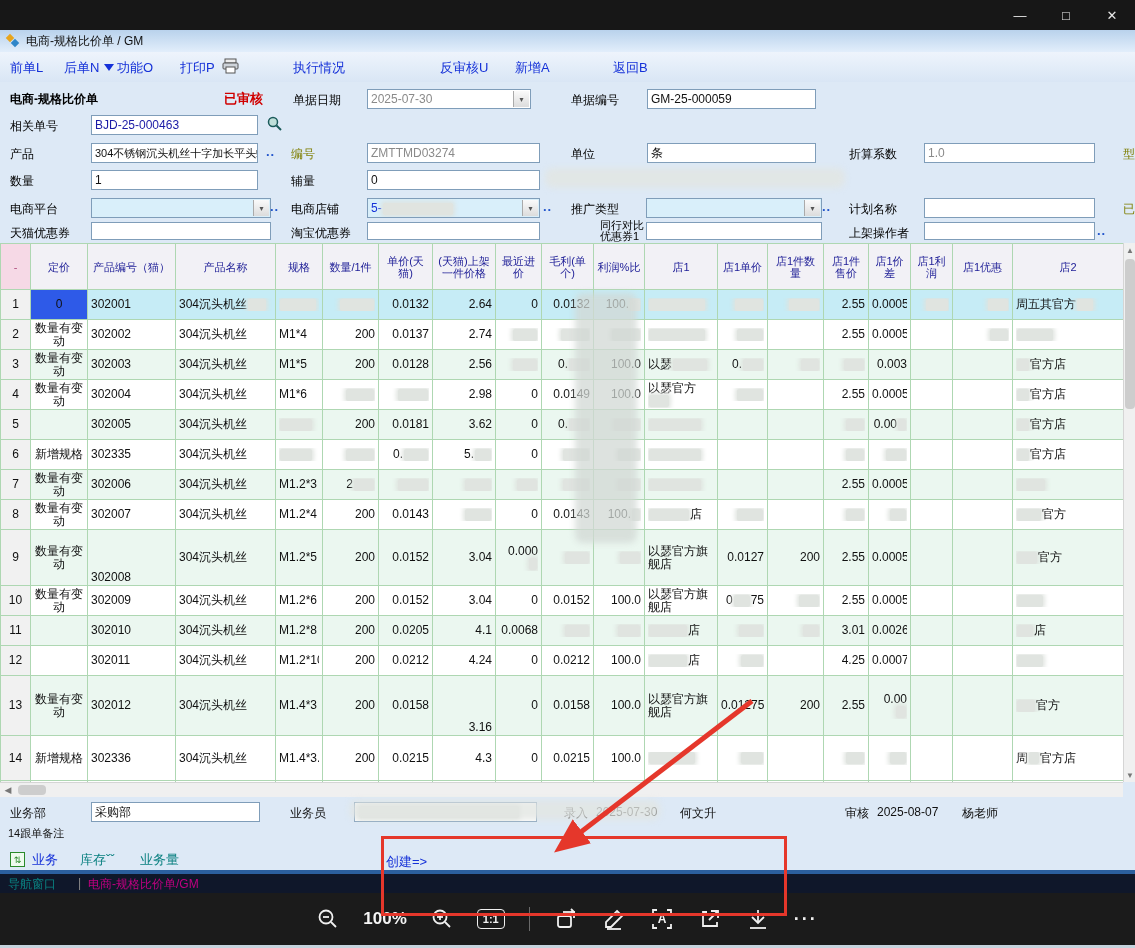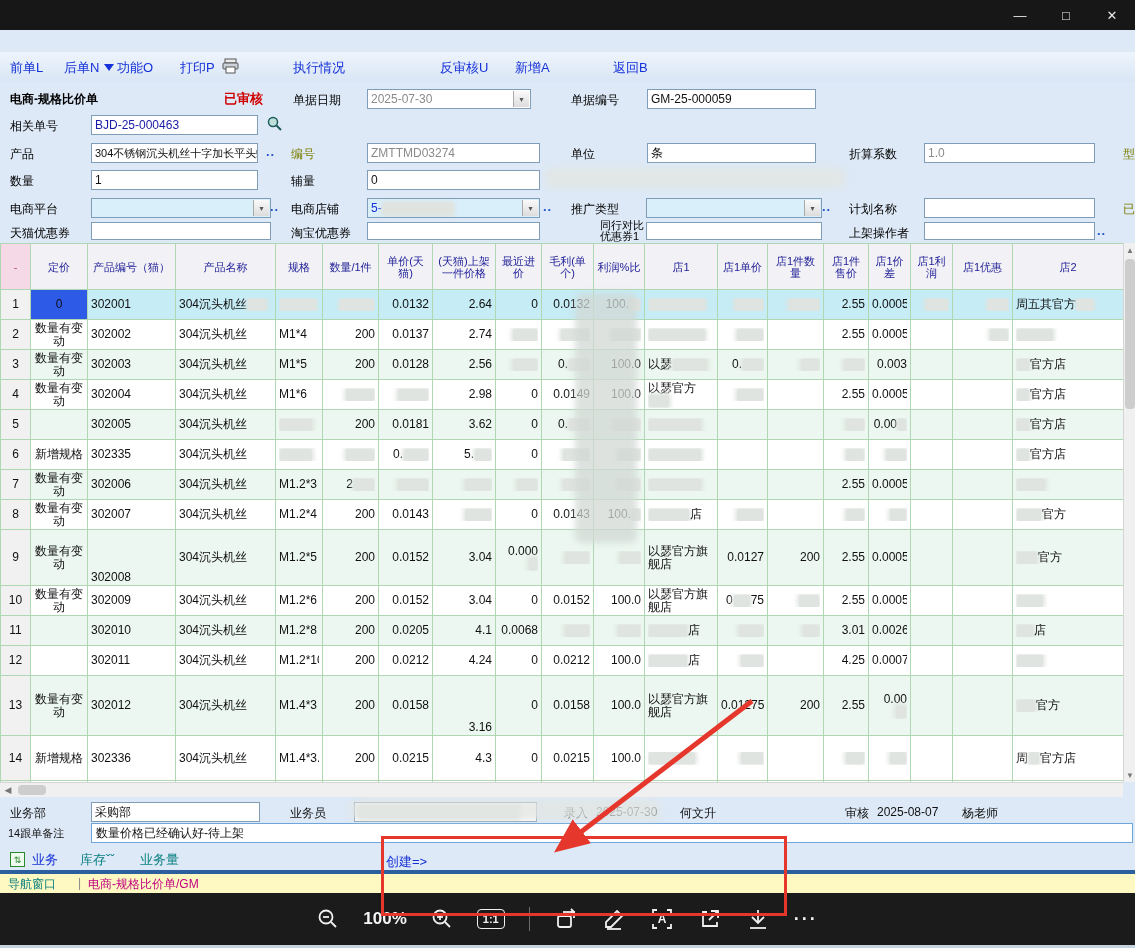--- a/index.html
+++ b/index.html
@@ -65,21 +65,21 @@
   .ftext{position:absolute;font-size:12px;color:#111;white-space:nowrap;}
   .remarkinp{position:absolute;left:91px;top:26px;width:1032px;height:18px;background:#fff;border:1px solid #6ea6dc;font-size:12px;color:#111;padding:0 4px;display:flex;align-items:center;}
   .tabrow-ic{position:absolute;left:10px;top:55px;width:13px;height:13px;border:1px solid #2a8a2a;color:#2a8a2a;font-size:9px;display:flex;align-items:center;justify-content:center;background:#eefbee;}
   .btab{position:absolute;top:54px;font-size:13px;cursor:pointer;}
   .btab.blue{color:#1531d8;}
   .btab.teal{color:#0a8080;}
   .createlbl{position:absolute;left:386px;top:56px;font-size:13px;color:#1531d8;}
   .hintbox{position:absolute;left:433px;top:52px;width:300px;height:23px;background:#fff;border:1px solid #9a9a9a;box-shadow:2px 2px 3px rgba(0,0,0,.25);font-size:13px;color:#9a9a9a;display:flex;align-items:center;padding-left:8px;box-sizing:border-box;overflow:hidden;white-space:nowrap;}
   .botrule{position:absolute;left:0;top:870px;width:1135px;height:4px;background:#2b5f9e;}
   
-  .statusstrip{position:absolute;left:0;top:874px;width:1135px;height:19px;background:#fef9c3;font-size:12px;overflow:hidden;}
+  .statusstrip{position:absolute;left:0;top:874px;width:1135px;height:19px;background:#0f172a;font-size:12px;overflow:hidden;}
   .stab1{position:absolute;left:8px;top:2px;color:#0a8080;}
   .stab2{position:absolute;left:88px;top:2px;color:#c00080;}
   .sdiv{position:absolute;left:78px;top:2px;color:#888;}
   
   .viewerbar{position:absolute;left:0;top:893px;width:1135px;height:52px;background:#1b1b1b;display:flex;align-items:center;justify-content:center;gap:24px;}
   .vicon{display:flex;align-items:center;justify-content:center;color:#f0f0f0;cursor:pointer;}
   .zoomtext{color:#f5f5f5;font-size:17px;font-weight:bold;}
   .vdiv{width:1px;height:24px;background:rgba(255,255,255,.35);}
   .bottomstrip{position:absolute;left:0;top:945px;width:1135px;height:3px;background:#c6d3dd;}
   
@@ -91,20 +91,27 @@
 <body>
 
 <div id="app">
 
   <div class="titlebar">
     <div class="winbtn">—</div>
     <div class="winbtn">□</div>
     <div class="winbtn">✕</div>
   </div>
 
+  <div class="winhead">
+    <span class="appicon">
+        <i class="d1"></i>
+        <i class="d2"></i>
+      </span>
+    <span>电商-规格比价单 / GM</span>
+  </div>
 
   <div class="menubar">
     <span class="mi" style="left:10px">前单L</span>
     <span class="mi" style="left:64px">后单N</span>
     <span class="mi" style="left:104px"><i class="tri-down"></i><span>功能O</span></span>
     <span class="mi" style="left:180px">打印P</span>
     <span class="mi" style="left:222px;top:6px">
       <svg width="17" height="16" viewBox="0 0 17 16">
           <rect x="3" y="1" width="11" height="4" fill="#eee" stroke="#555"></rect>
           <rect x="1" y="5" width="15" height="6" rx="1" fill="#cfd4da" stroke="#555"></rect>
@@ -1209,21 +1216,20 @@
         <span class="bp" style="width: 160px;"></span>
       </div>
     <span class="ftext" style="left:564px;top:8px">录入</span>
     <span class="ftext" style="left:596px;top:8px">2025-07-30</span>
     <span class="ftext" style="left:680px;top:8px">何文升</span>
     <span class="ftext" style="left:845px;top:8px">审核</span>
     <span class="ftext" style="left:877px;top:8px">2025-08-07</span>
     <span class="ftext" style="left:962px;top:8px">杨老师</span>
 
     <span class="ftext" style="left:8px;top:29px;font-size:11px">14跟单备注</span>
-    <div class="remarkinp">数量价格已经确认好-待上架</div>
 
     <span class="tabrow-ic">⇅</span>
     <span class="btab blue" style="left:32px">业务</span>
     <span class="btab teal" style="left:80px">库存ˇˇ</span>
     <span class="btab teal" style="left:140px">业务量</span>
     <span class="createlbl">创建=&gt;</span>
 
     <div class="freeblur" style="left:350px;top:3px;width:310px;height:20px"></div>
   </div>
 

